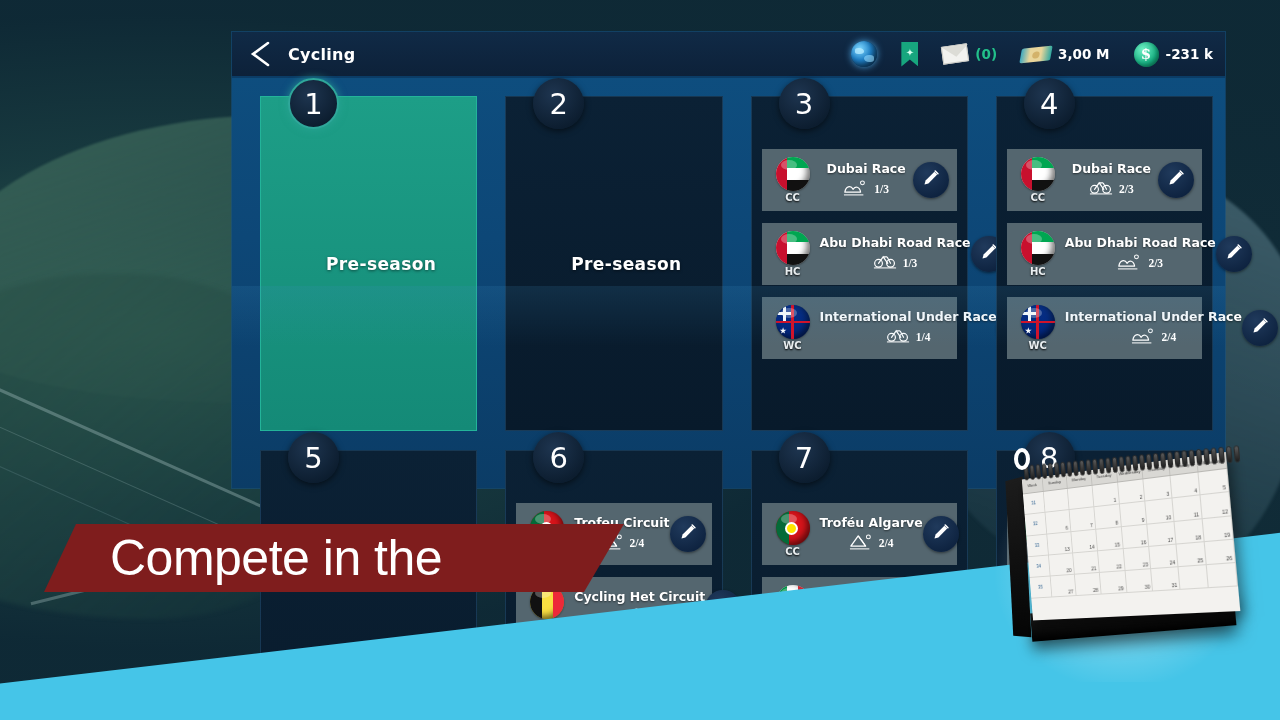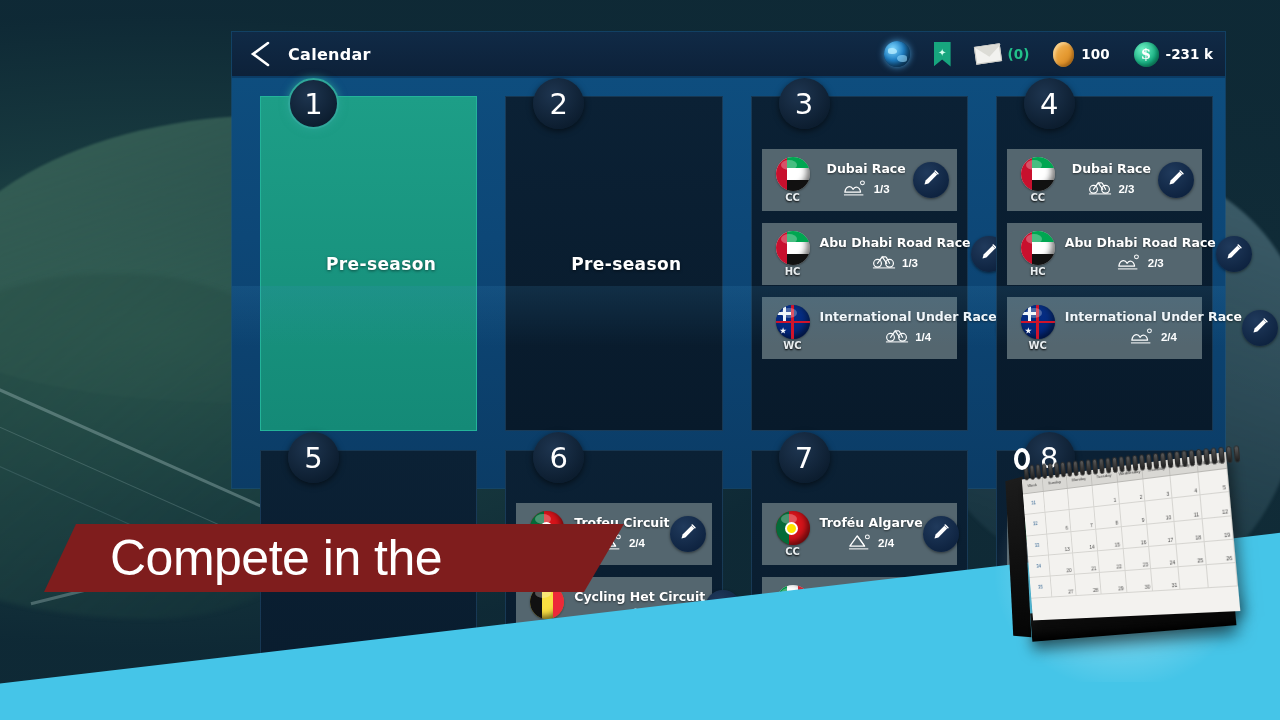--- a/index.html
+++ b/index.html
@@ -217,21 +217,21 @@
     flex:1 1 auto; display:flex; flex-direction:column;
     align-items:center; justify-content:center; gap:3px; padding-right:0;
   }
   .race-name {
     color:#fff; font-size:12.5px; font-weight:bold; white-space:nowrap;
     font-family:"DejaVu Sans", sans-serif; text-shadow:0 1px 2px rgba(0,0,0,.55);
   }
   .race-sub { display:flex; align-items:center; gap:6px; }
   .race-stage {
     color:#fff; font-size:11.5px; font-weight:bold;
-    font-family:Liberation Sans, sans-serif;
+    font-family:Liberation Serif, serif;
   }
   .edit-btn {
     width:36px; height:36px; border-radius:50%; flex:0 0 auto; margin-right:8px;
     background:radial-gradient(circle at 38% 30%, #203a5c, #0e2340 75%);
     display:flex; align-items:center; justify-content:center;
     box-shadow:0 1px 3px rgba(0,0,0,.5);
     cursor:pointer;
   }
 
   
@@ -352,44 +352,44 @@
 <div id="panel">
 
   <div id="topbar">
     <div id="backBtn">
       <span>
         <svg width="22" height="26" viewBox="0 0 22 26">
             <path d="M19 2 L4 13 L19 24" stroke="#ffffff" stroke-width="2.6" fill="none" stroke-linecap="round"></path>
           </svg>
       </span>
     </div>
-    <div id="pageTitle">Calendar</div>
+    <div id="pageTitle">Cycling</div>
 
     <div class="hdr-spacer"></div>
 
     <div class="hdr-item">
       <span class="globe"></span>
     </div>
 
     <div class="hdr-item">
       <span class="bookmark">
         <span>✦</span>
       </span>
     </div>
 
     <div class="hdr-item">
       <span class="envelope"></span>
       <span class="hdr-val green">(0)</span>
     </div>
 
+
     <div class="hdr-item">
-      <span class="coin"></span>
-      <span class="hdr-val">100</span>
+      <span class="note"></span>
+      <span class="hdr-val">3,00 M</span>
     </div>
-
 
     <div class="hdr-item">
       <span class="dollar">$</span>
       <span class="hdr-val">-231 k</span>
     </div>
   </div>
 
   <div id="grid">
     <div class="week-row" id="row1">
         <div class="week">

